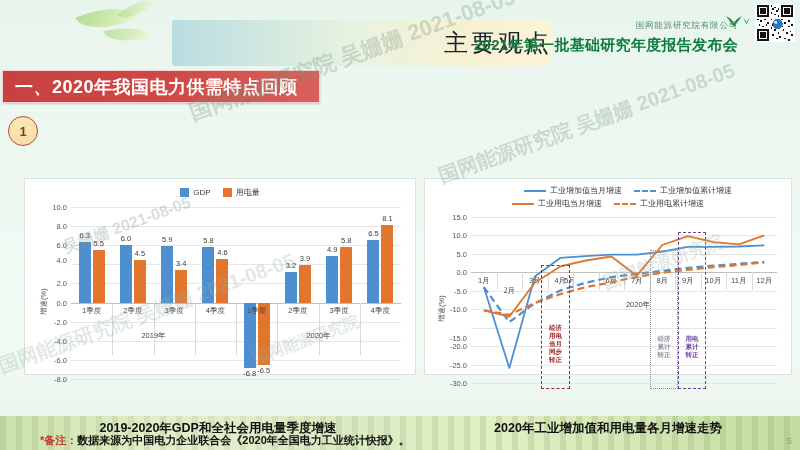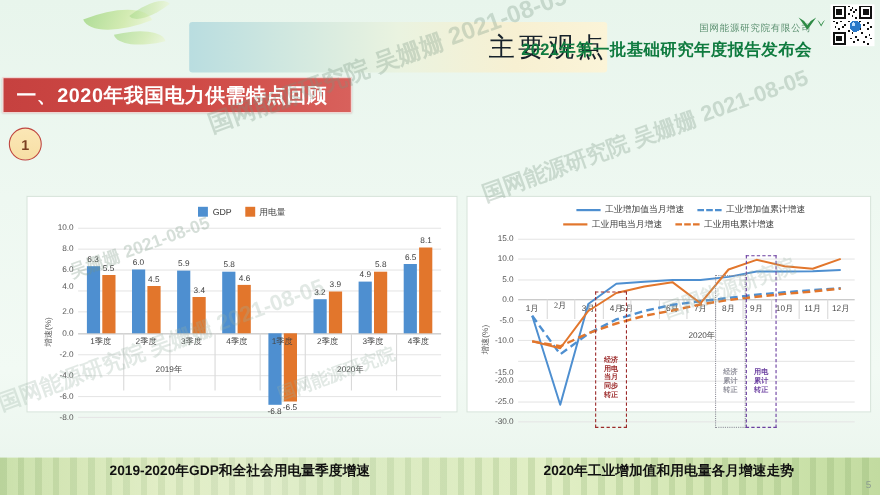--- a/index.html
+++ b/index.html
@@ -363,21 +363,21 @@
         <div class="ytick" style="top: 92.2222px;">-10.0</div>
         <div class="gridline" style="top: 110.667px;"></div>
         <div class="ytick" style="top: 121px;">-15.0</div>
         <div class="gridline" style="top: 129.111px;"></div>
         <div class="ytick" style="top: 129.111px;">-20.0</div>
         <div class="gridline" style="top: 147.556px;"></div>
         <div class="ytick" style="top: 147.556px;">-25.0</div>
         <div class="gridline" style="top: 166px;"></div>
         <div class="ytick" style="top: 166px;">-30.0</div>
         <div class="xcat" style="left: 12.75px; top: 59.3333px;">1月</div>
-        <div class="xcat" style="left: 38.25px; top: 56px; font-family: Liberation Serif, serif;">2月</div>
+        <div class="xcat" style="left: 38.25px; top: 69px; font-family: Liberation Serif, serif;">2月</div>
         <div class="xsep" style="left: 25.5px; top: 55.3333px; height: 18px;"></div>
         <div class="xcat" style="left: 63.75px; top: 59.3333px;">3月</div>
         <div class="xsep" style="left: 51px; top: 55.3333px; height: 18px;"></div>
         <div class="xcat" style="left: 89.25px; top: 59.3333px;">4月</div>
         <div class="xsep" style="left: 76.5px; top: 55.3333px; height: 18px;"></div>
         <div class="xcat" style="left: 99px; top: 59.3333px;">5月</div>
         <div class="xsep" style="left: 102px; top: 55.3333px; height: 18px;"></div>
         <div class="xcat" style="left: 140.25px; top: 59.3333px;">6月</div>
         <div class="xsep" style="left: 127.5px; top: 55.3333px; height: 18px;"></div>
         <div class="xcat" style="left: 165.75px; top: 59.3333px;">7月</div>
@@ -419,20 +419,23 @@
           <div>累计</div>
           <div>转正</div>
         </div>
       </div>
       <div class="axis-y-label" style="left: 12px; top: 143px;">增速(%)</div>
     </div>
 
   <div class="footer-band"></div>
   <div class="caption" style="left:218px; top:420px;">2019-2020年GDP和全社会用电量季度增速</div>
   <div class="caption" style="left:608px; top:420px;">2020年工业增加值和用电量各月增速走势</div>
+  <div class="note">
+    <span class="star">*</span><span class="star">备注：</span><span>数据来源为中国电力企业联合会《2020年全国电力工业统计快报》。</span>
+  </div>
   <div class="pagenum">5</div>
 
   <div class="wm" style="left:180px; top:40px; font-size:22px;">国网能源研究院 吴姗姗 2021-08-05</div>
   <div class="wm wm2" style="left:-10px; top:300px; font-size:20px;">国网能源研究院 吴姗姗 2021-08-05</div>
   <div class="wm" style="left:430px; top:110px; font-size:20px;">国网能源研究院 吴姗姗 2021-08-05</div>
   <div class="wm wm2" style="left:600px; top:250px; font-size:18px;">国网能源研究院</div>
   <div class="wm" style="left:60px; top:215px; font-size:16px;">吴姗姗 2021-08-05</div>
   <div class="wm wm2" style="left:250px; top:330px; font-size:16px;">国网能源研究院</div>
 </div>
 

